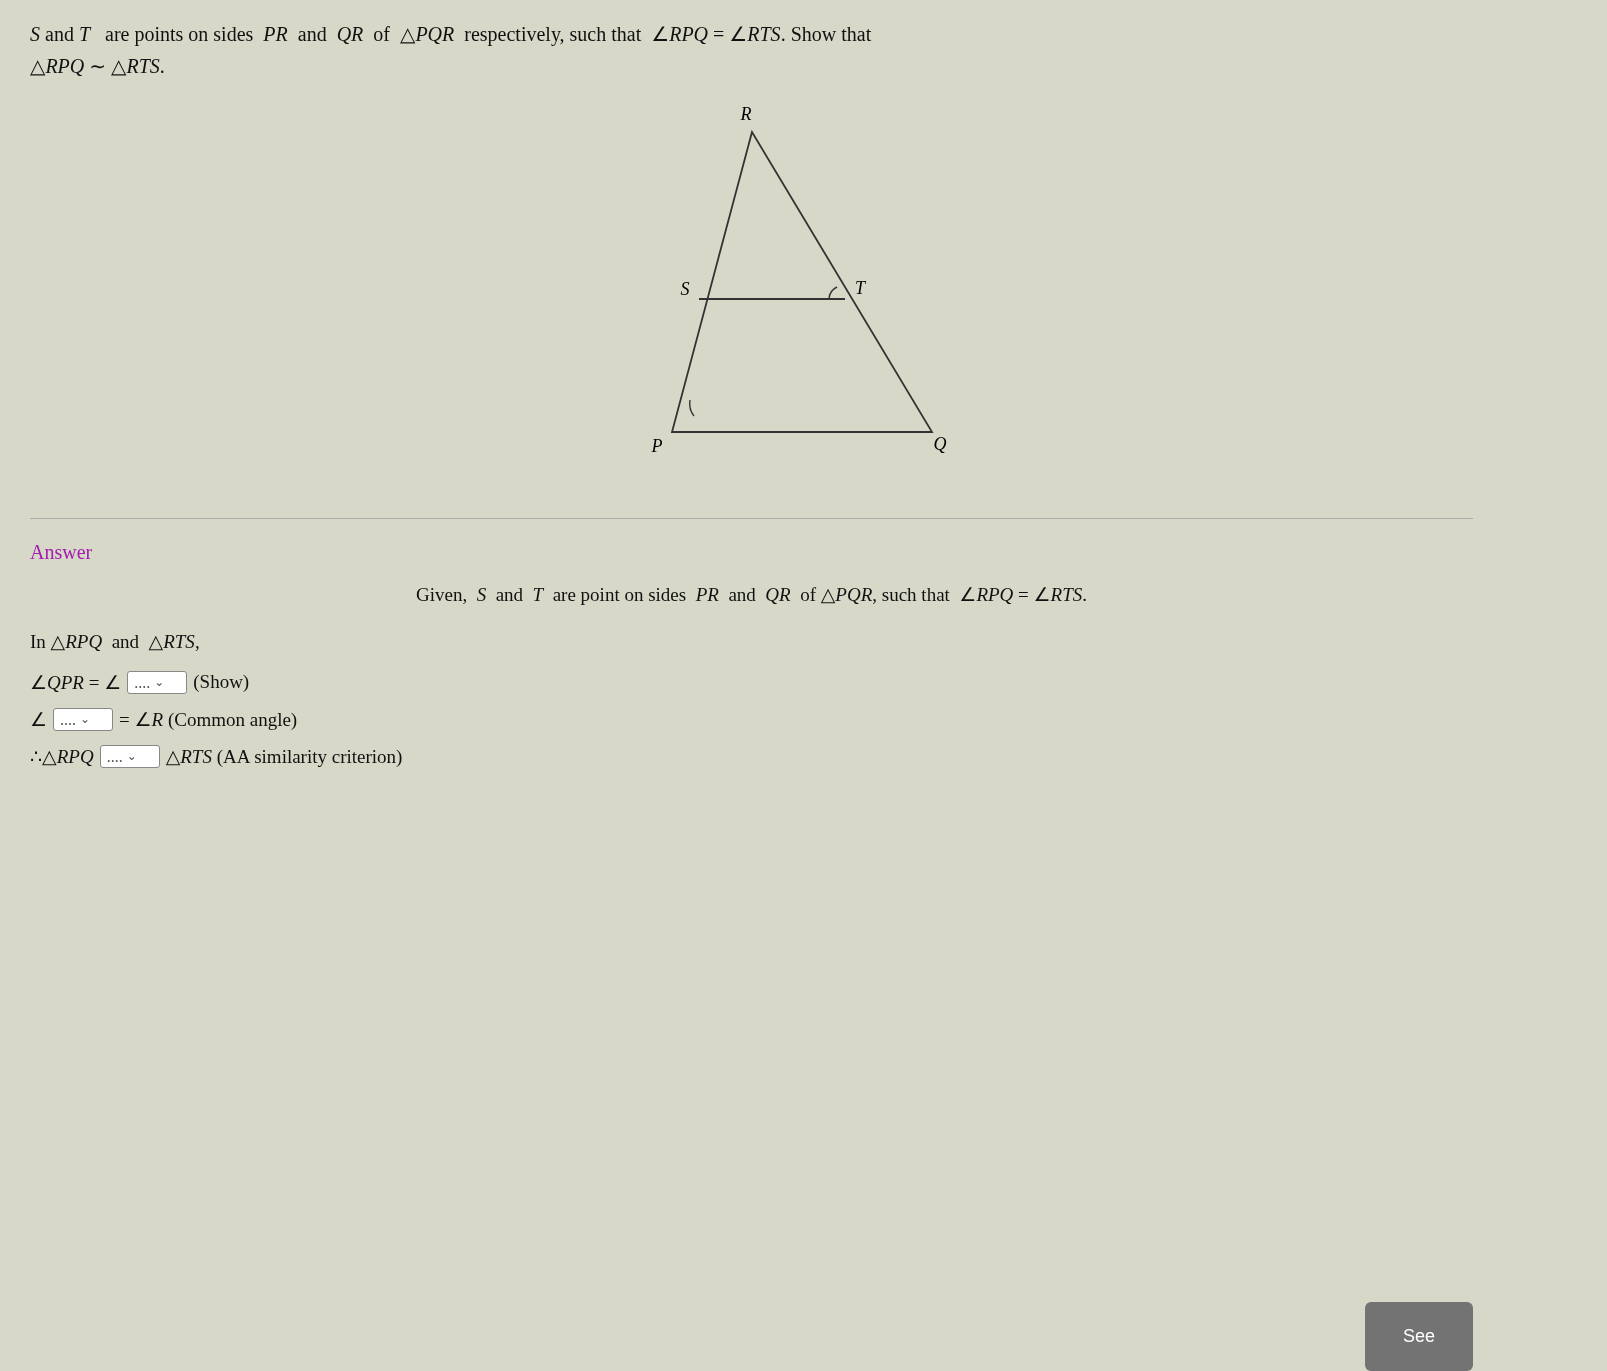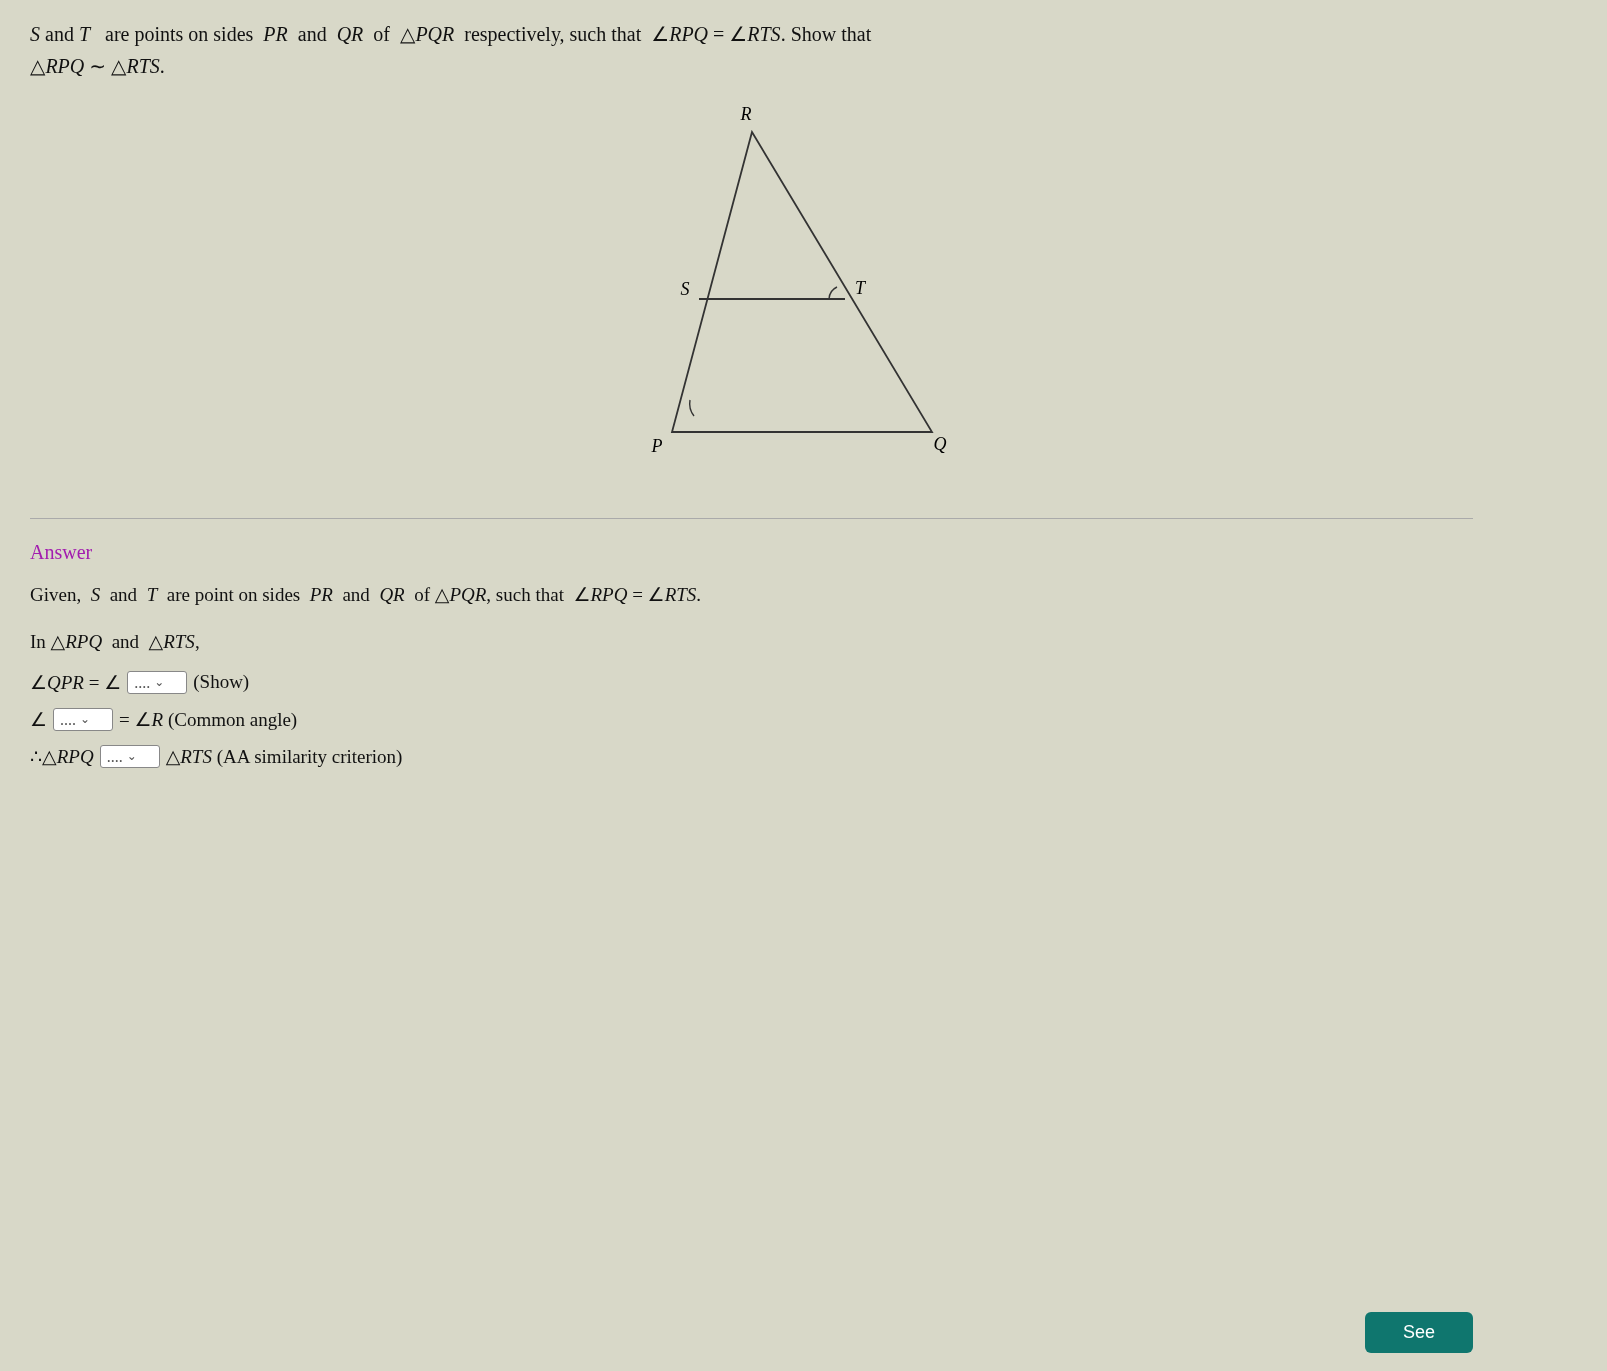--- a/index.html
+++ b/index.html
@@ -46,20 +46,21 @@
       font-size: 20px;
       font-weight: normal;
       margin-bottom: 16px;
       color: #a21caf;
     }
 
     .answer-given {
       font-size: 19px;
       margin-bottom: 18px;
       line-height: 1.6;
+      text-align: center;
     }
 
     .answer-in-triangles {
       font-size: 19px;
       margin-bottom: 18px;
       margin-top: 20px;
     }
 
     .answer-row {
       font-size: 19px;
@@ -82,28 +83,28 @@
       gap: 4px;
     }
 
     .dropdown-arrow {
       font-size: 12px;
       color: #555;
     }
 
     .see-btn {
       position: absolute;
-      bottom: 18px;
+      bottom: 0;
       right: 30px;
-      background: #0f766e;
+      background: #737373;
       color: #fff;
       border: none;
       border-radius: 6px;
       font-size: 18px;
-      padding: 10px 38px;
+      padding: 24px 38px;
       cursor: pointer;
     }
 
     
     svg text {
       font-family: 'Times New Roman', serif;
       font-style: italic;
       font-size: 18px;
     }
   </style>

